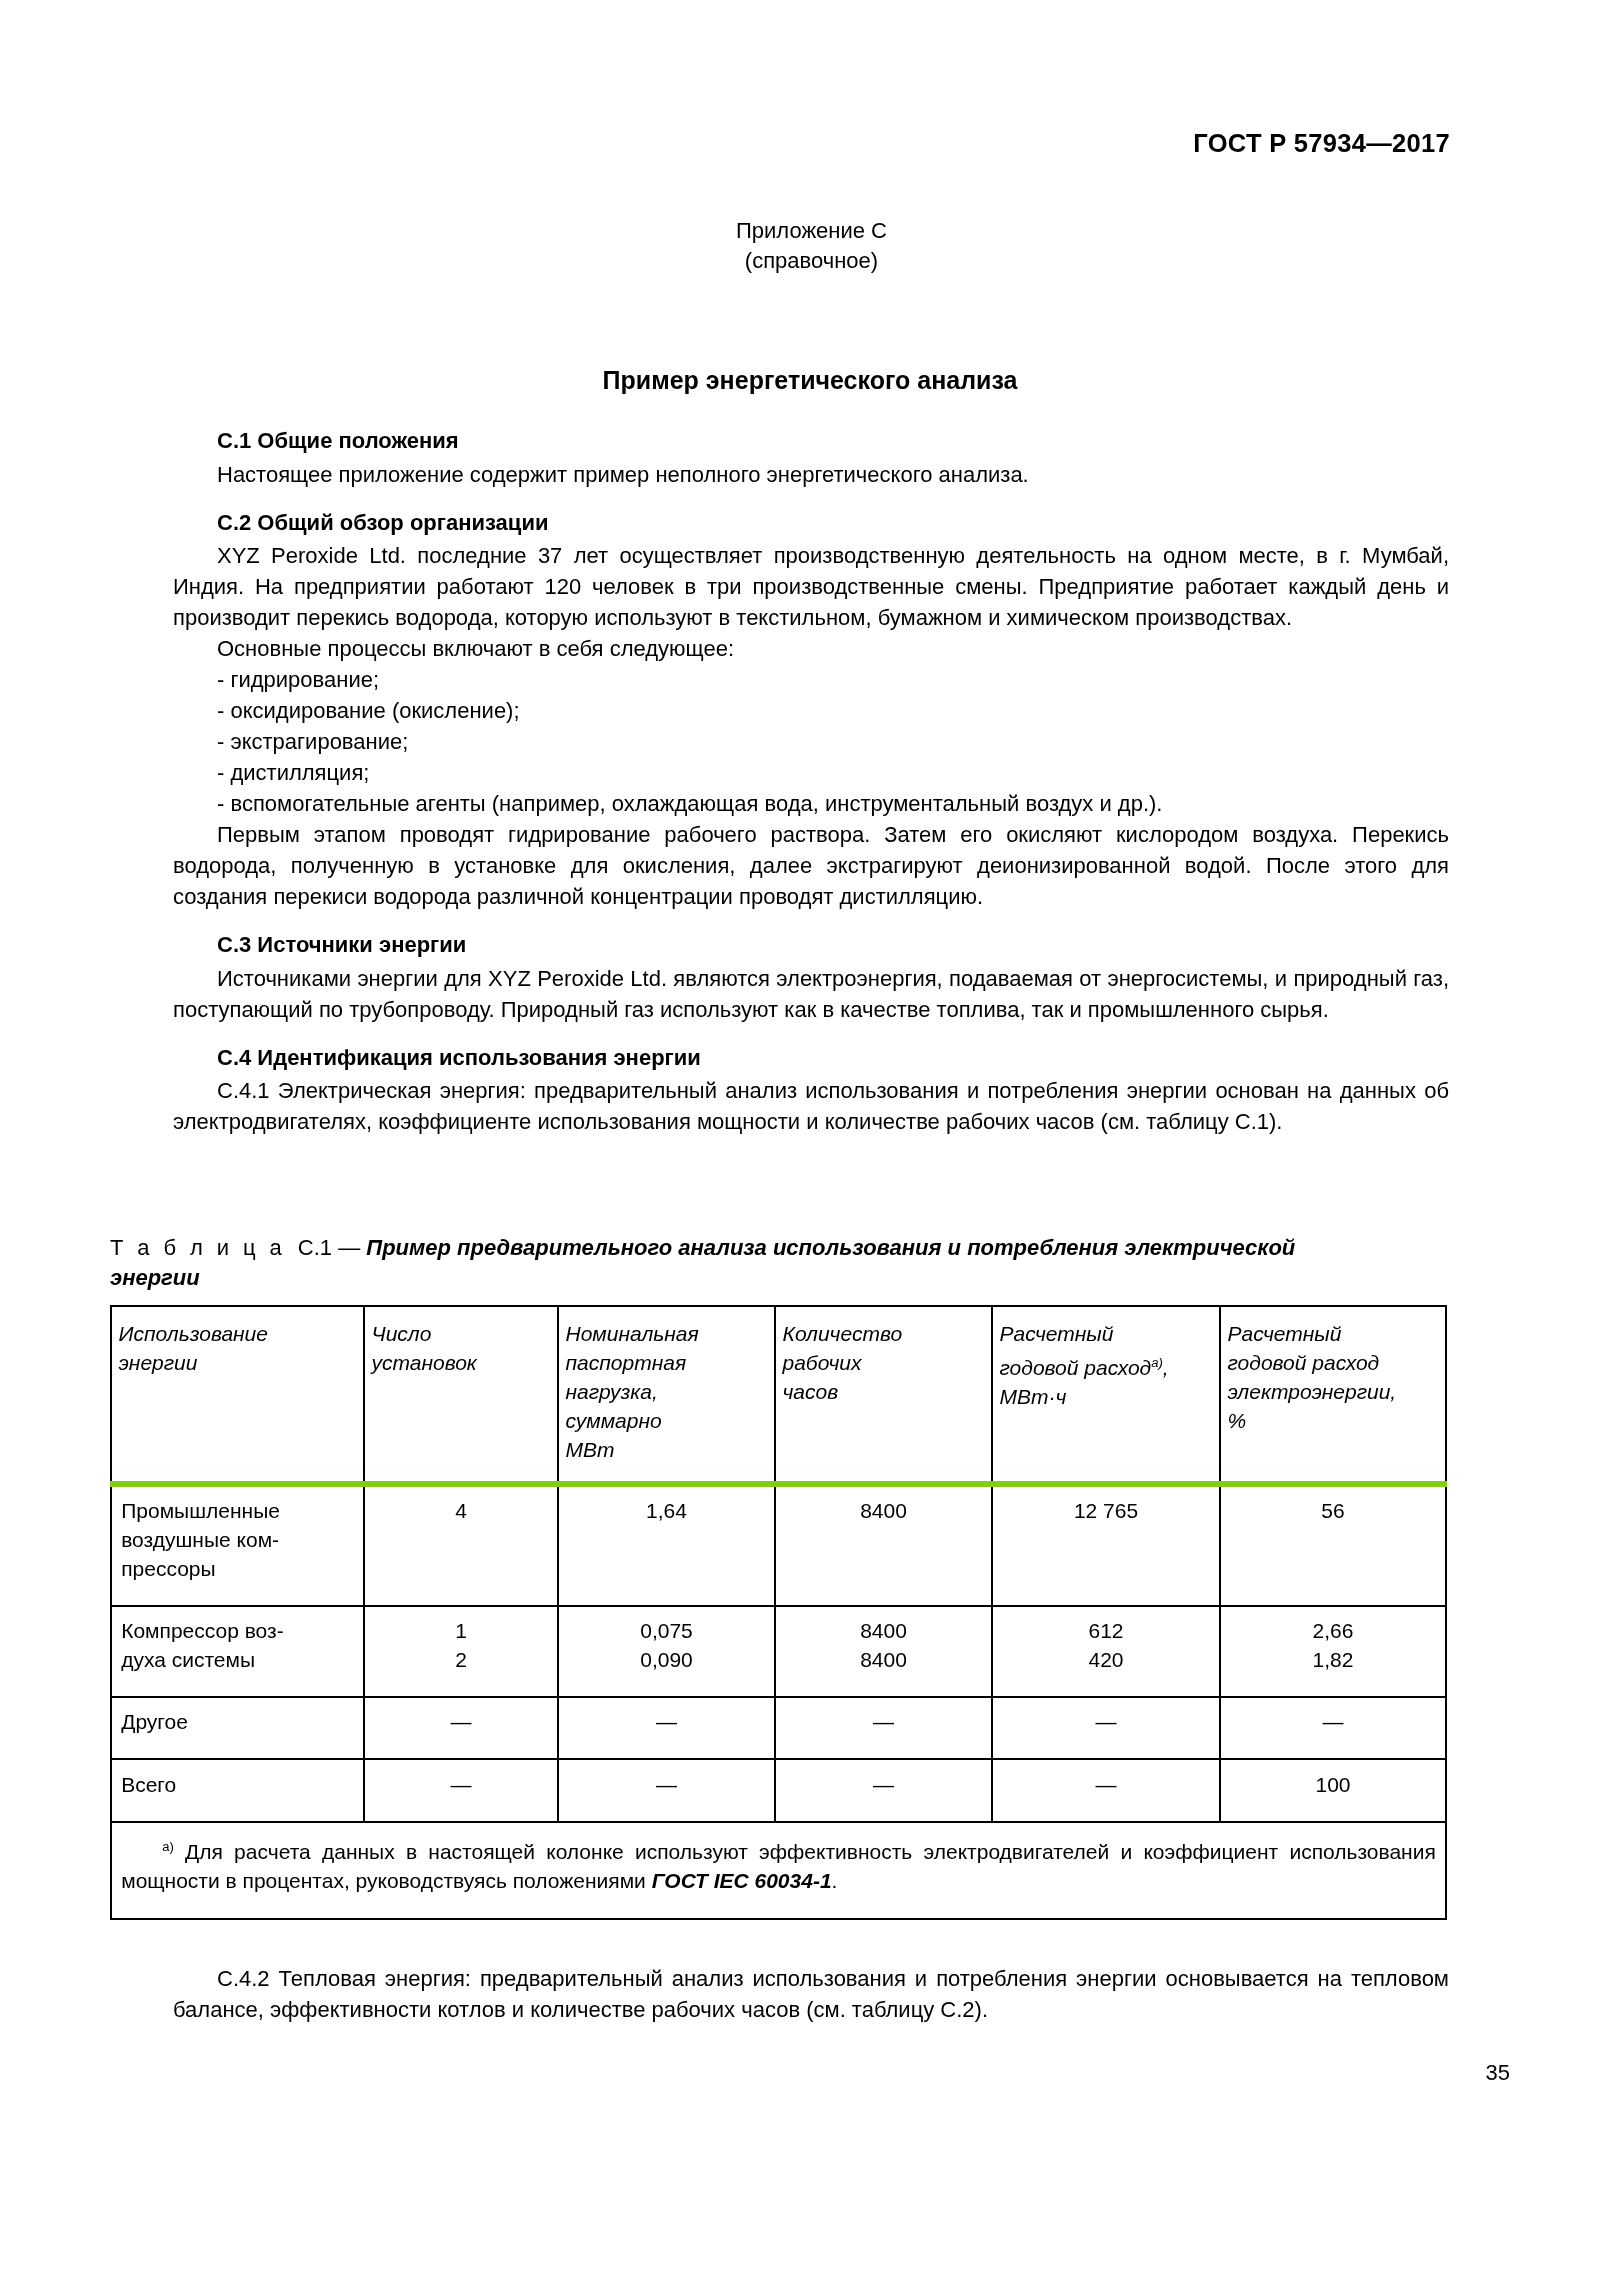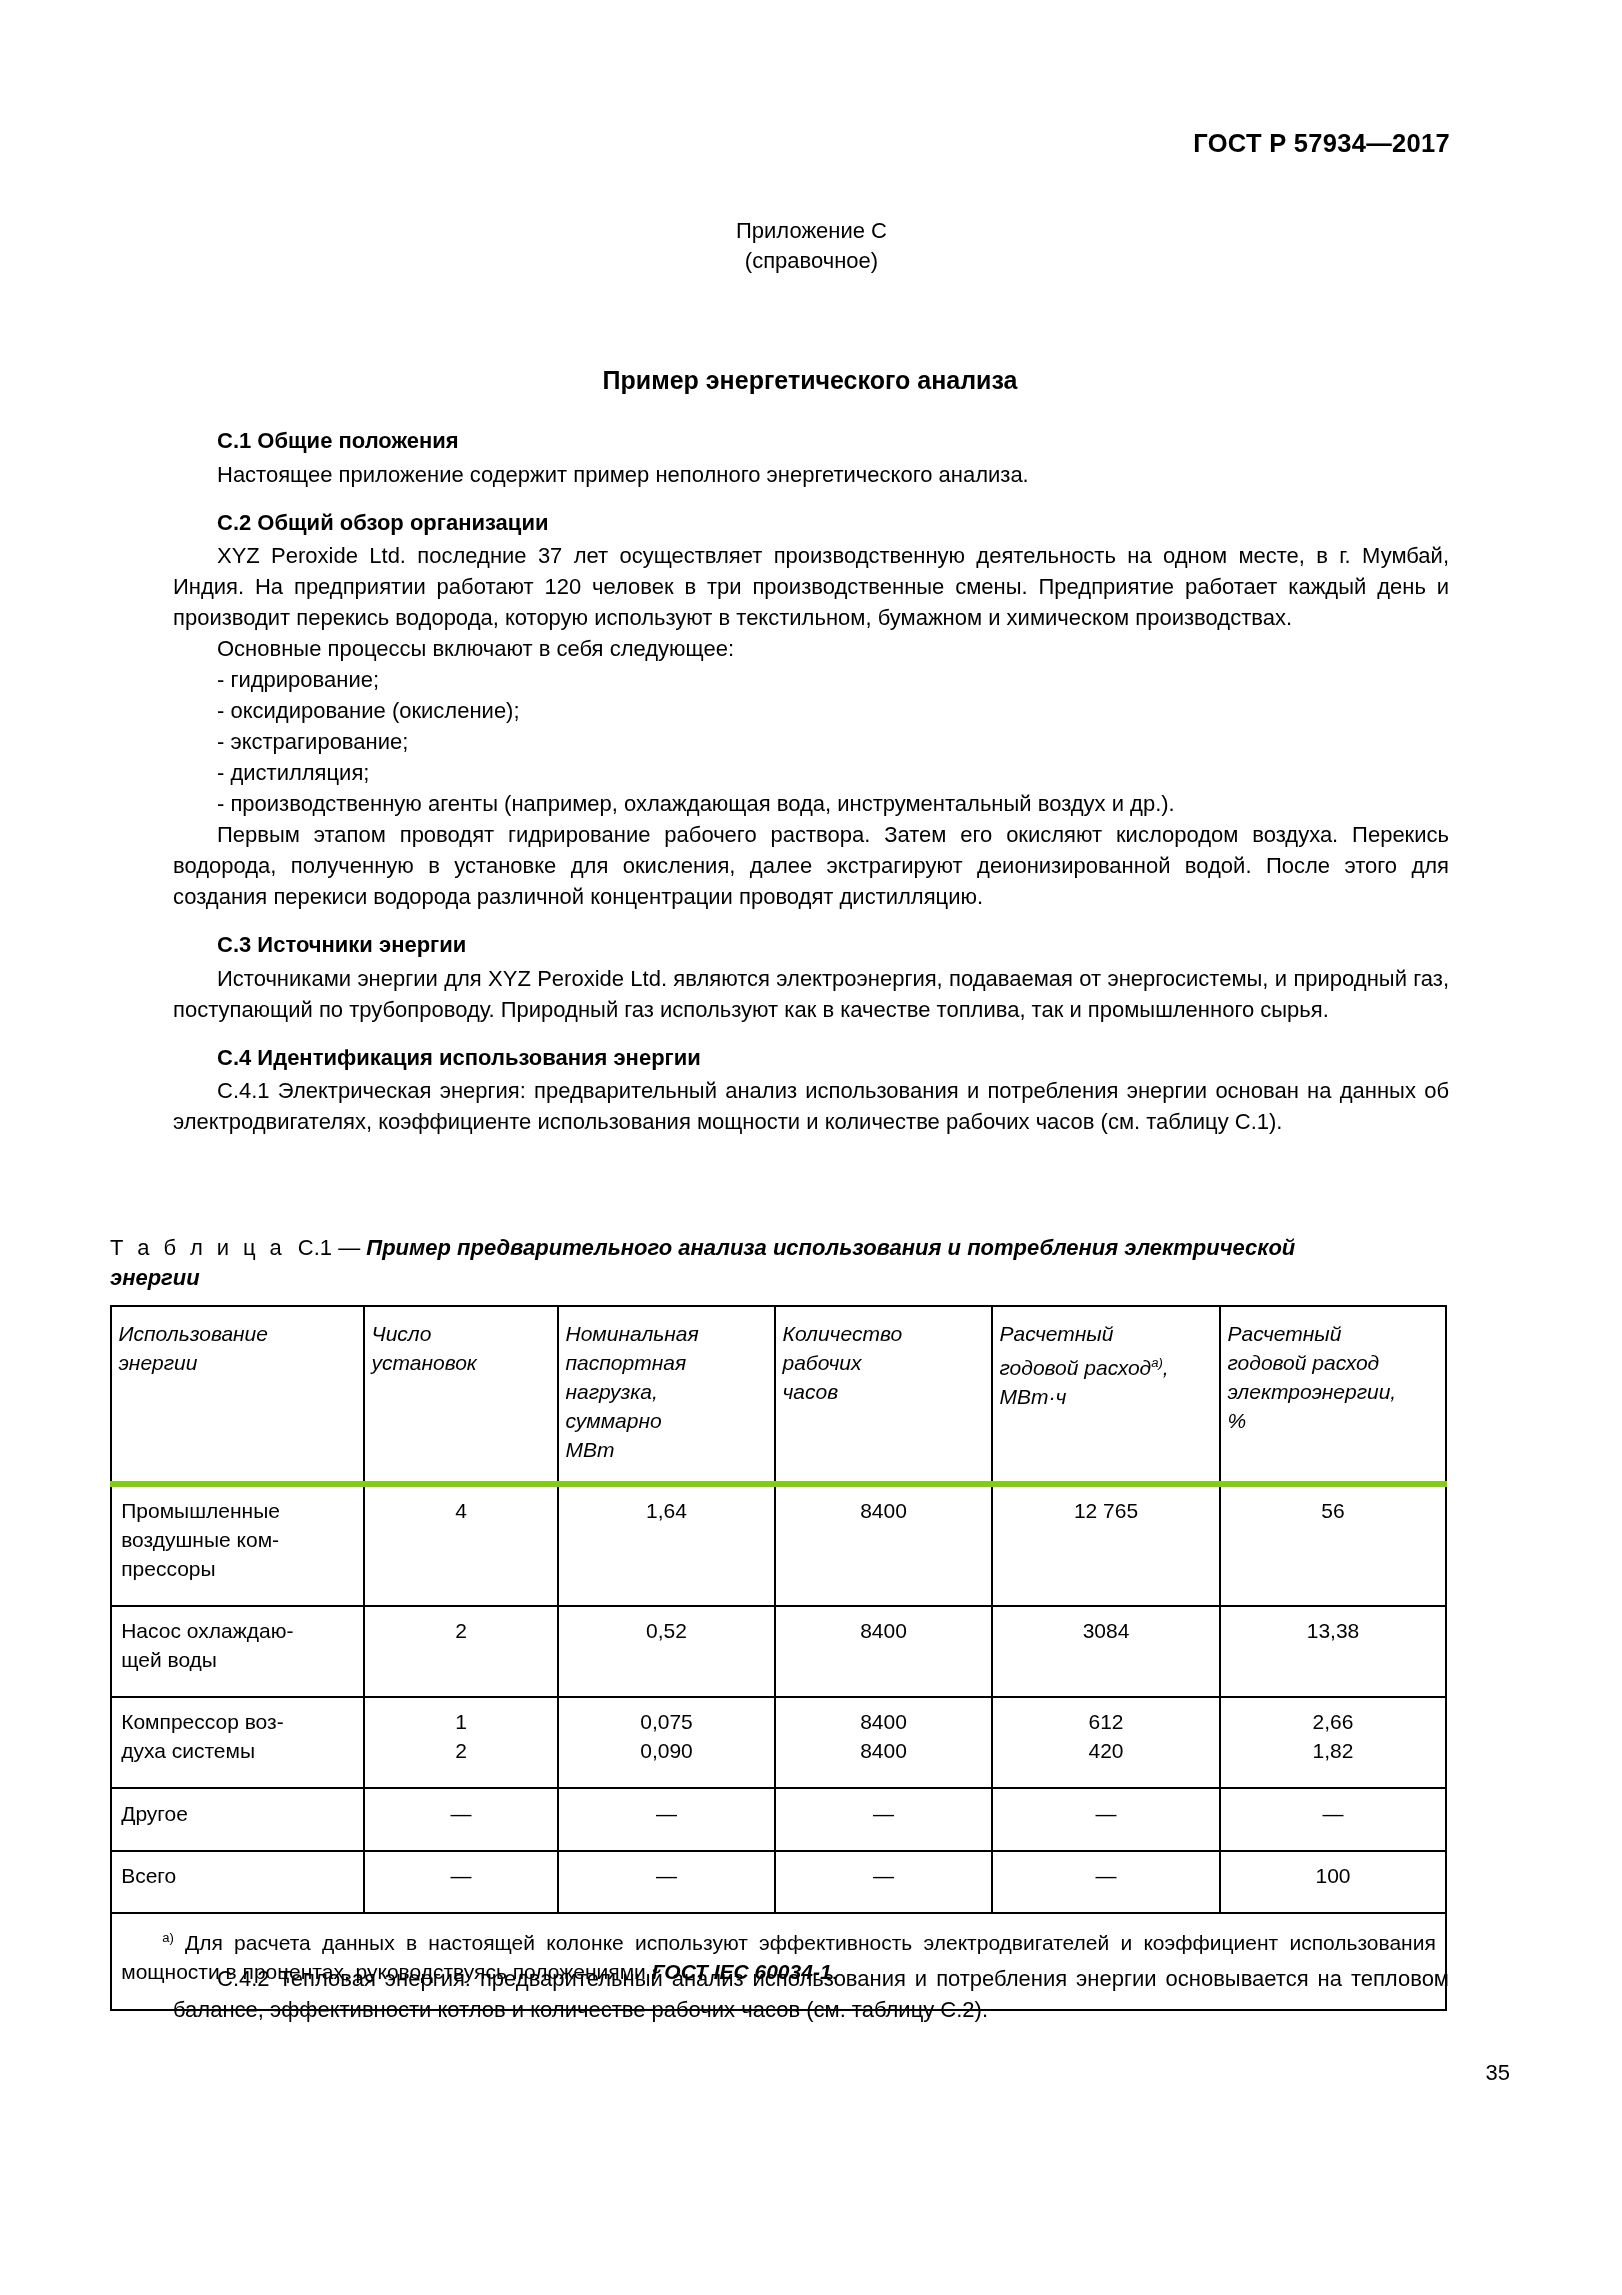--- a/index.html
+++ b/index.html
@@ -217,21 +217,21 @@
 
     <div class="sec-head">С.2 Общий обзор организации</div>
     <p class="para">XYZ Peroxide Ltd. последние 37 лет осуществляет производственную деятельность на одном месте, в г. Мумбай, Индия. На предприятии работают 120 человек в три производственные смены. Предприятие работает каждый день и производит перекись водорода, которую используют в текстильном, бумажном и химическом производствах.</p>
     <p class="para lastline">Основные процессы включают в себя следующее:</p>
 
     <ul class="proc-list">
       <li>- гидрирование;</li>
       <li>- оксидирование (окисление);</li>
       <li>- экстрагирование;</li>
       <li>- дистилляция;</li>
-      <li>- производственную агенты (например, охлаждающая вода, инструментальный воздух и др.).</li>
+      <li>- вспомогательные агенты (например, охлаждающая вода, инструментальный воздух и др.).</li>
     </ul>
 
     <p class="para">Первым этапом проводят гидрирование рабочего раствора. Затем его окисляют кислородом воздуха. Перекись водорода, полученную в установке для окисления, далее экстрагируют деионизированной водой. После этого для создания перекиси водорода различной концентрации проводят дистилляцию.</p>
 
     <div class="sec-head">С.3 Источники энергии</div>
     <p class="para">Источниками энергии для XYZ Peroxide Ltd. являются электроэнергия, подаваемая от энергосистемы, и природный газ, поступающий по трубопроводу. Природный газ используют как в качестве топлива, так и промышленного сырья.</p>
 
     <div class="sec-head">С.4 Идентификация использования энергии</div>
     <p class="para">С.4.1 Электрическая энергия: предварительный анализ использования и потребления энергии основан на данных об электродвигателях, коэффициенте использования мощности и количестве рабочих часов (см. таблицу С.1).</p>
   </div>
@@ -295,31 +295,20 @@
             <span class="two-line">воздушные ком-</span>
             <span class="two-line">прессоры</span>
           </td>
           <td class="c-val">4</td>
           <td class="c-val">1,64</td>
           <td class="c-val">8400</td>
           <td class="c-val">12 765</td>
           <td class="c-val">56</td>
         </tr>
 
-        <tr>
-          <td class="c-name">
-            <span class="two-line">Насос охлаждаю-</span>
-            <span class="two-line">щей воды</span>
-          </td>
-          <td class="c-val">2</td>
-          <td class="c-val">0,52</td>
-          <td class="c-val">8400</td>
-          <td class="c-val">3084</td>
-          <td class="c-val">13,38</td>
-        </tr>
 
         <tr>
           <td class="c-name">
             <span class="two-line">Компрессор воз-</span>
             <span class="two-line">духа системы</span>
           </td>
           <td class="c-val">
               <span class="two-line">1</span>
               <span class="two-line">2</span>
             </td>

